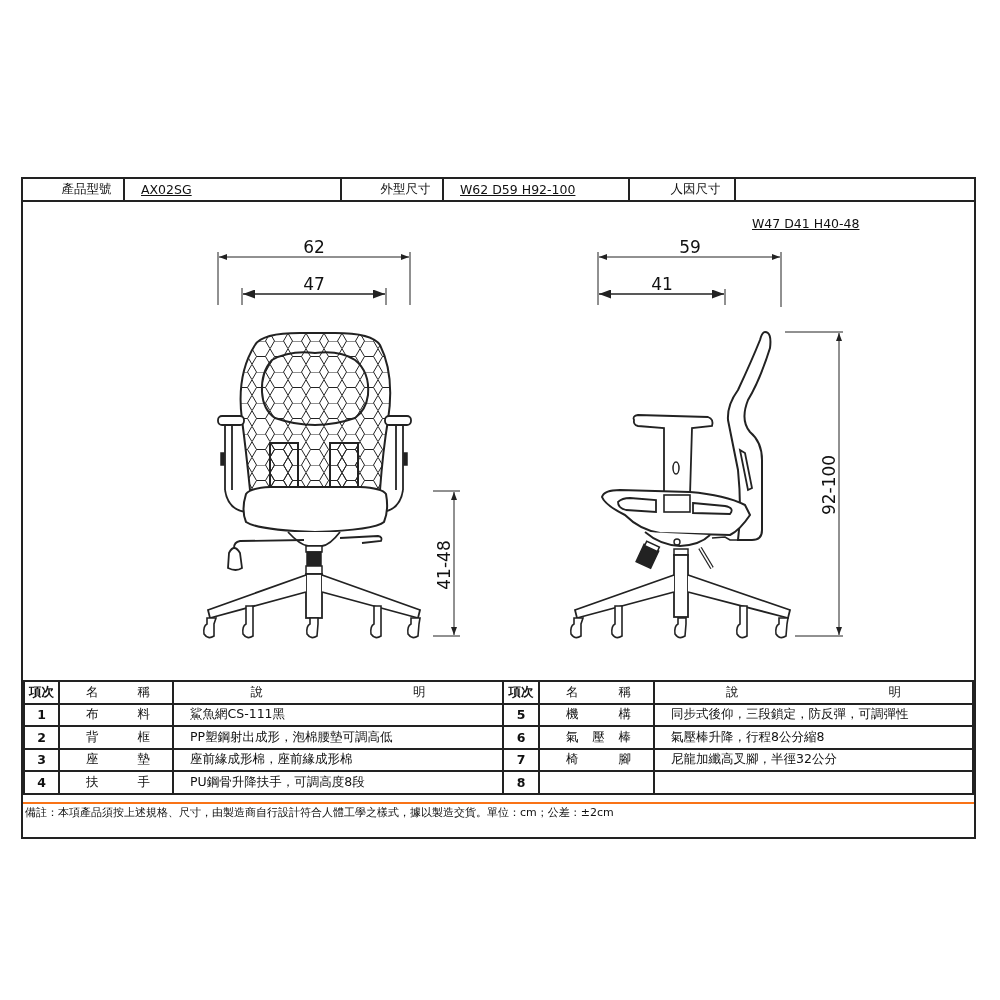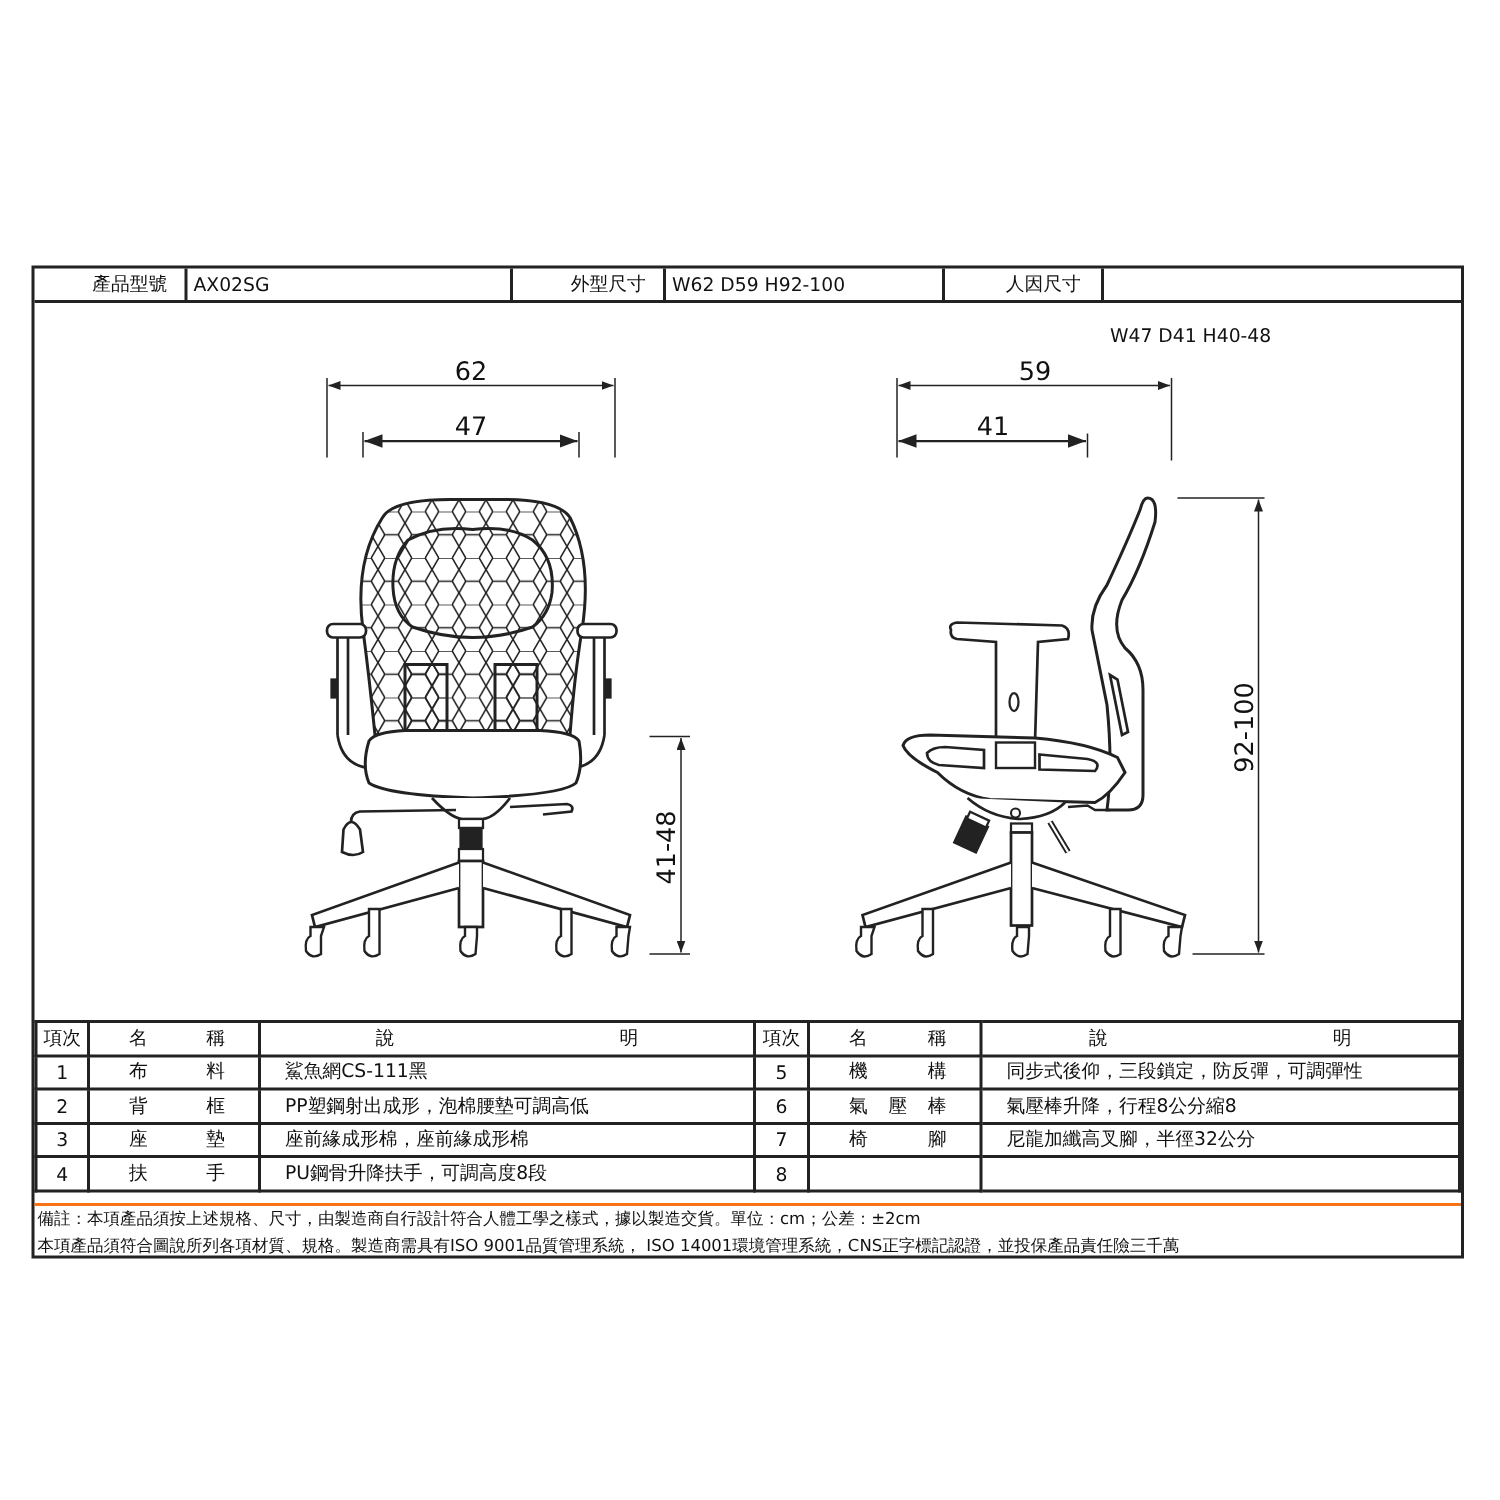--- a/index.html
+++ b/index.html
@@ -6,27 +6,27 @@
   body { width:1000px; height:1000px; position:relative; overflow:hidden;
          font-family:"DejaVu Sans","Liberation Sans",sans-serif; color:#111; }
   .sheet { position:absolute; left:21px; top:177px; width:955px; height:662px;
            border:2px solid #222; box-sizing:border-box; }
   .hdr { position:absolute; left:0; top:0; width:951px; height:23px; border-bottom:2px solid #222;
          box-sizing:border-box; display:flex; }
   .hdr .c { height:100%; border-right:2px solid #222; box-sizing:border-box; font-size:12.5px;
             display:flex; align-items:center;padding-left:27px; }
   .hdr .c:last-child { border-right:none;margin-top:34px; }
   .hdr .lab { justify-content:center; }
-  .hdr .val { padding-left:4px; }
+  .hdr .val { padding-left:16px;text-decoration:underline; }
   .drawing { position:absolute; left:0; top:23px; width:987px; height:478px; }
   .drawing svg { position:absolute; left:0; top:0; }
   .parts { position:absolute; left:0; top:501px; width:951px; border-collapse:collapse; table-layout:fixed; }
   .parts td { border:2px solid #222; height:20.5px; padding:0; font-size:12.5px; }
   .parts tr:first-child td { border-top:2px solid #222; }
-  .parts td.n { text-align:center; }
+  .parts td.n { text-align:center;font-weight:bold; }
   .parts td.nm { text-align:center; }
   .parts td.nm span.sp { display:flex; justify-content:space-between; padding:0 22px 0 26px; }
   .parts td.d { padding-left:16px; }
   .parts td.dh { text-align:center; }
   .notes { position:absolute; left:0; top:623px; width:951px; height:37px; border-top:2px solid #f97316; box-sizing:border-box;
            font-size:11px; line-height:17.5px; padding-left:2px; white-space:nowrap; overflow:hidden; }
   .dimtxt { font-family:"DejaVu Sans","Liberation Sans",sans-serif; font-size:17px; fill:#111; }
 </style>
 </head>
 <body>
@@ -264,15 +264,14 @@
       <td class="d">PU鋼骨升降扶手，可調高度8段</td>
       <td class="n">8</td>
       <td class="nm"></td>
       <td class="d"></td>
     </tr>
   </tbody>
     </table>
 
   <div class="notes">
     <div>備註：本項產品須按上述規格、尺寸，由製造商自行設計符合人體工學之樣式，據以製造交貨。單位：cm；公差：±2cm</div>
-    <div>本項產品須符合圖說所列各項材質、規格。製造商需具有ISO 9001品質管理系統， ISO 14001環境管理系統，CNS正字標記認證，並投保產品責任險三千萬</div>
   </div>
 </div>
 
 </body></html>

